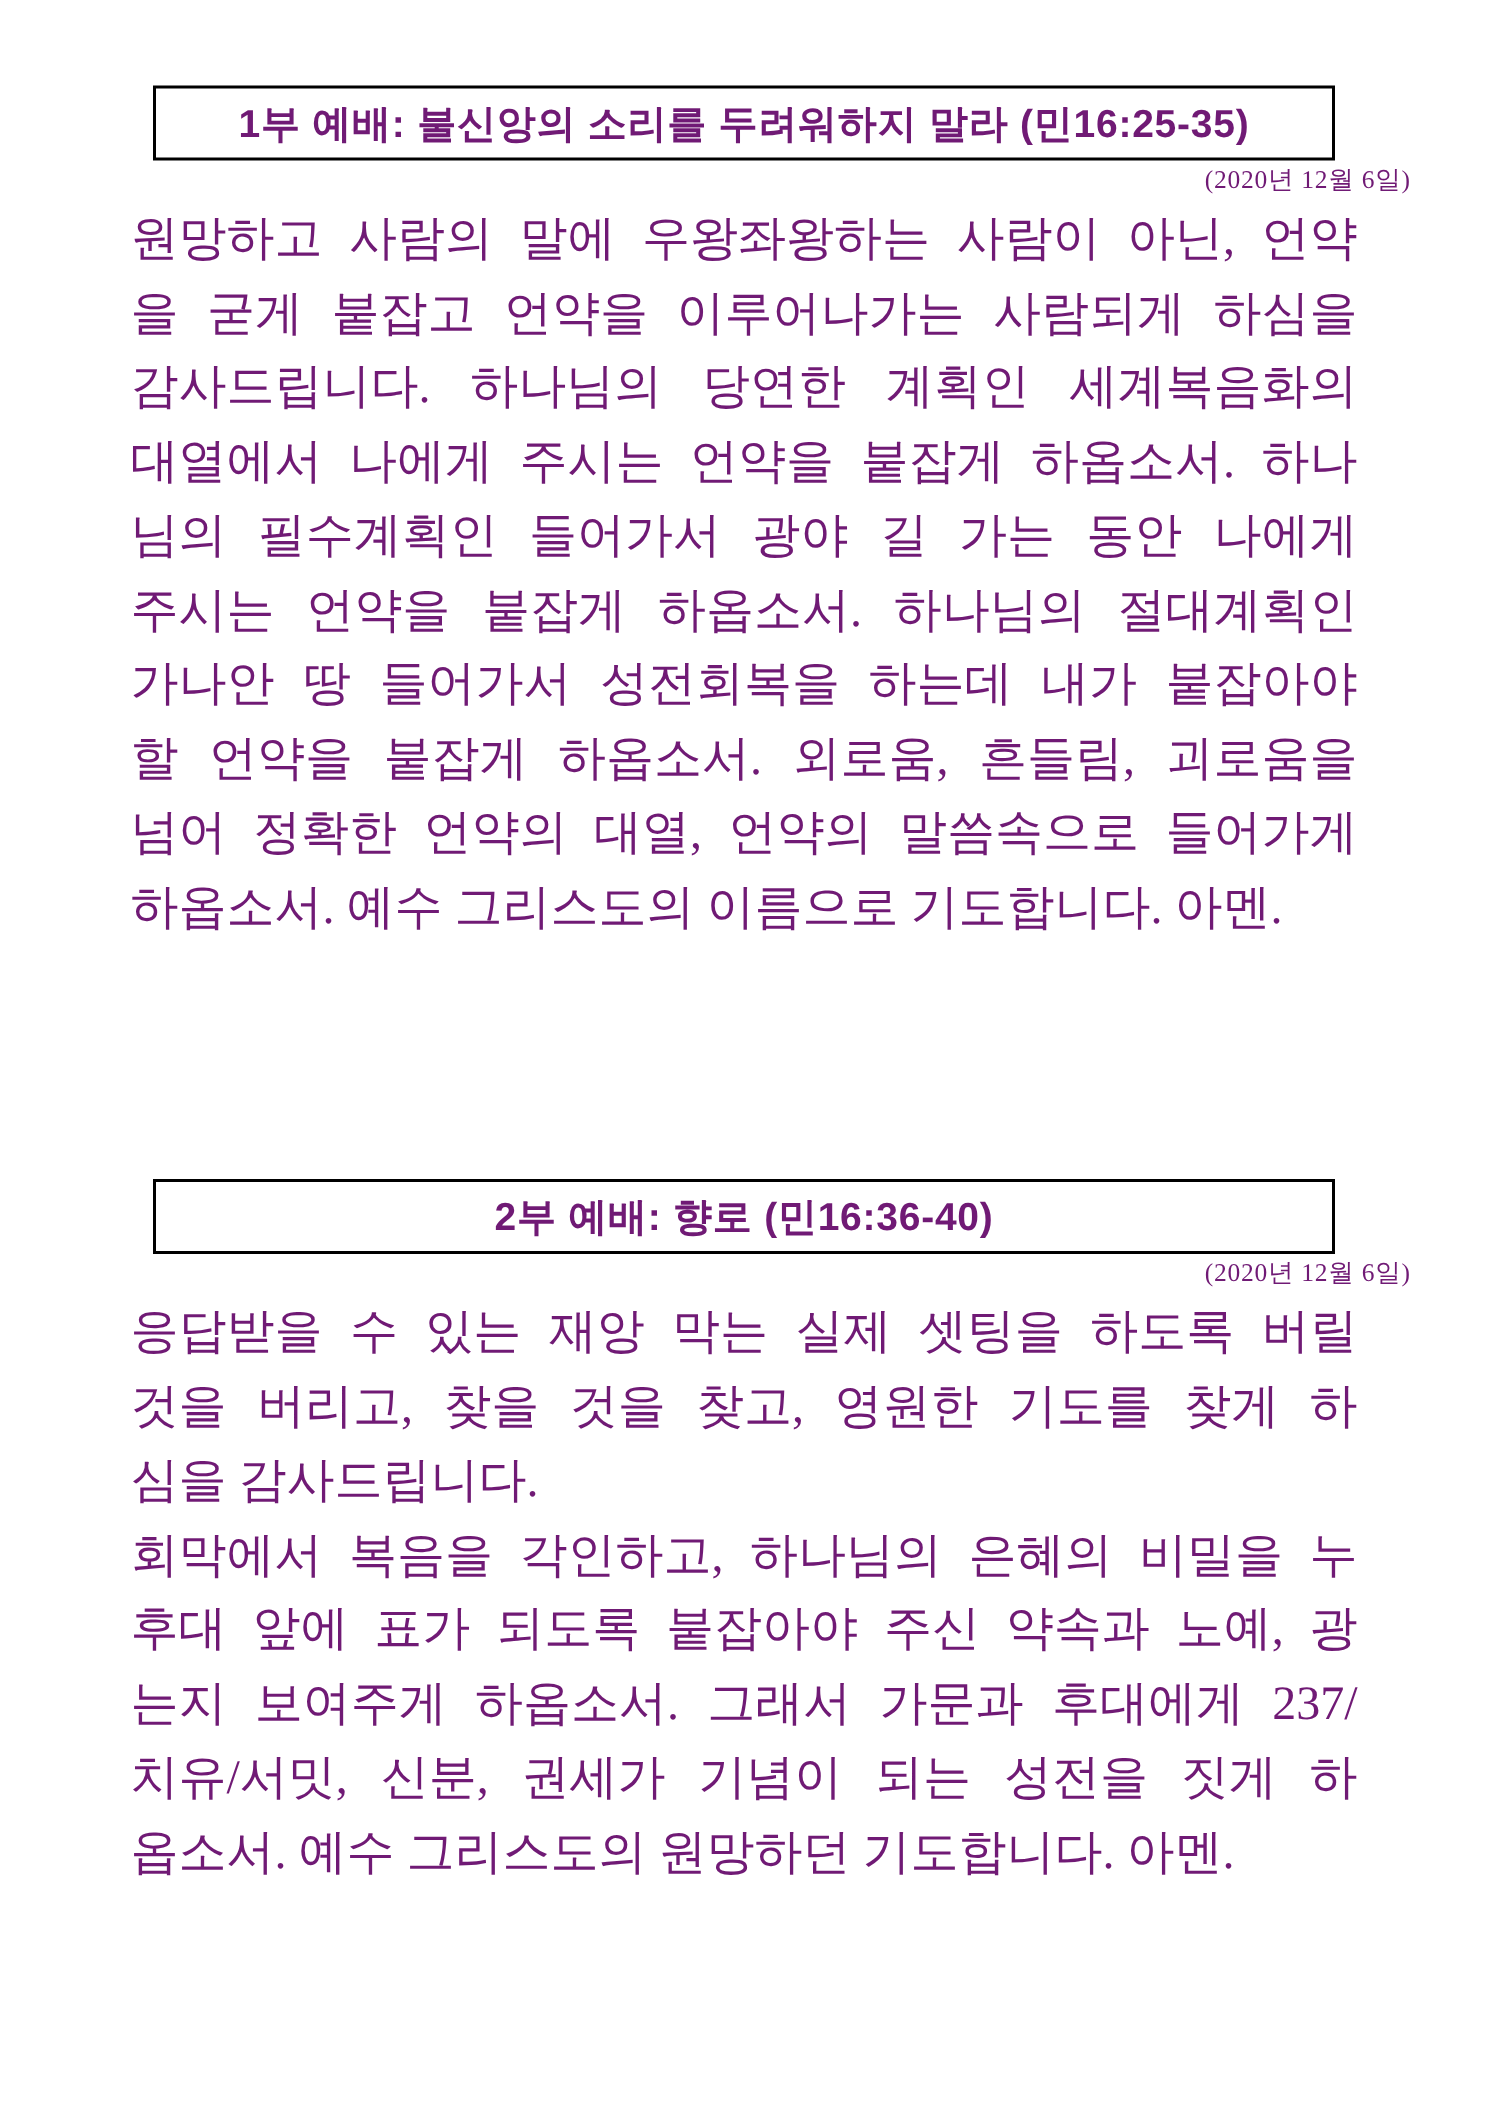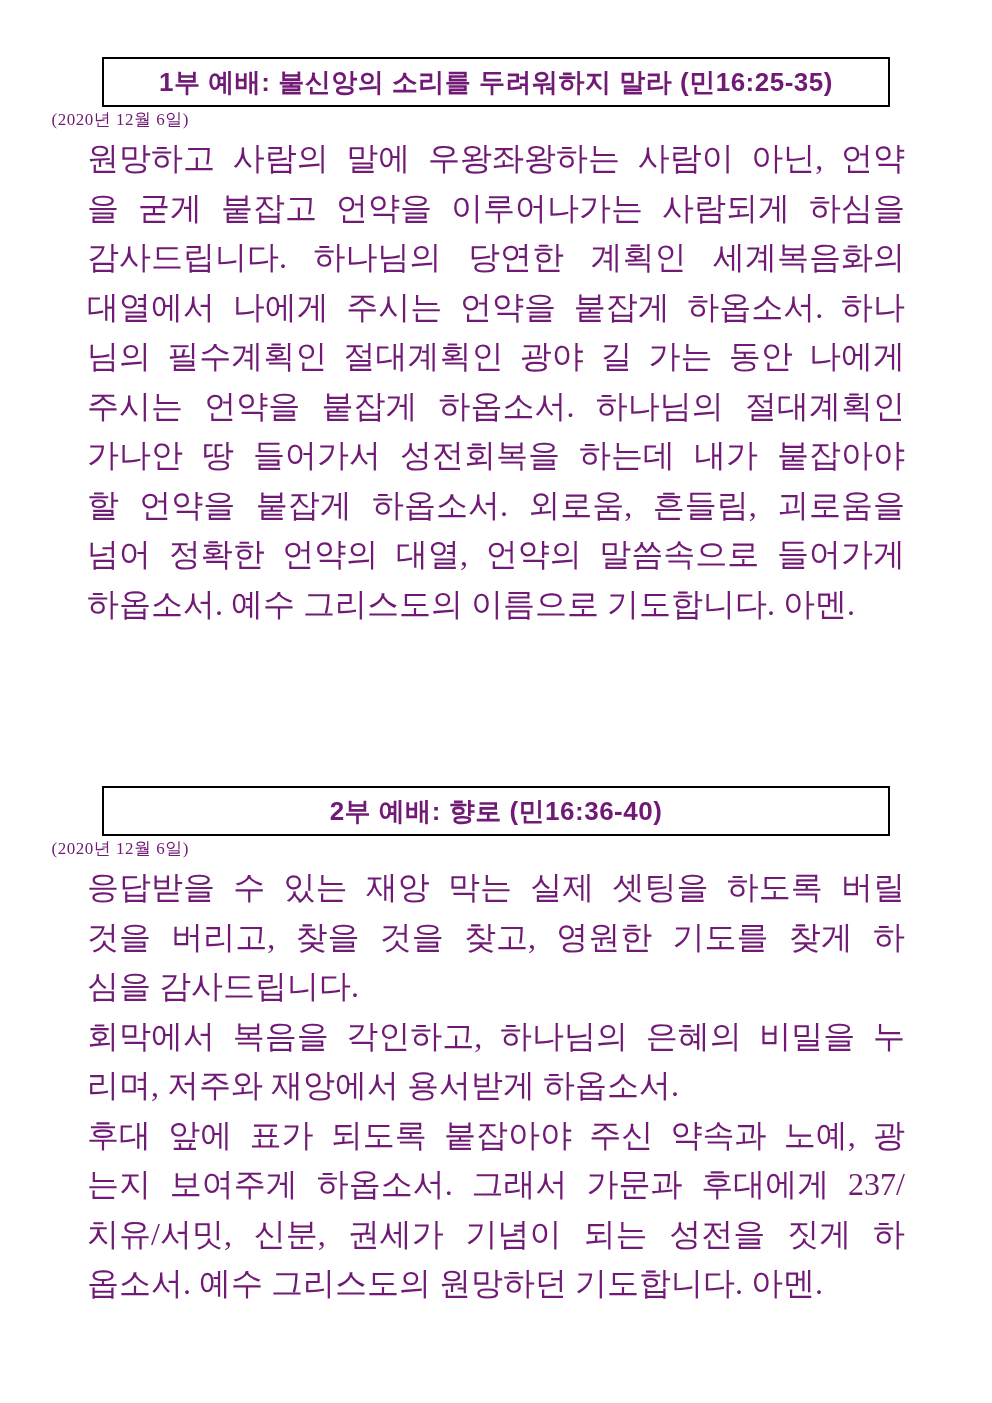--- a/index.html
+++ b/index.html
@@ -28,21 +28,21 @@
     background: #ffffff;
   }
   .title {
     font-family: "Liberation Sans", sans-serif;
     font-weight: 700;
     font-size: 26px;
     letter-spacing: 0.5px;
     white-space: nowrap;
   }
   .date {
-    text-align: left;
+    text-align: right;
     font-size: 17px;
     line-height: 22px;
     margin-top: 2px;
     letter-spacing: 0.5px;
   }
   .body {
     width: 818px;
     margin: 3px auto 0 auto;
     font-size: 32px;
     line-height: 49.5px;
@@ -63,41 +63,40 @@
     <div class="title-box">
       <span class="title">1부 예배: 불신앙의 소리를 두려워하지 말라 (민16:25-35)</span>
     </div>
     <div class="date">(2020년 12월 6일)</div>
     <div class="body">
 
     <div class="line j">원망하고 사람의 말에 우왕좌왕하는 사람이 아닌, 언약</div>
         <div class="line j">을 굳게 붙잡고 언약을 이루어나가는 사람되게 하심을</div>
         <div class="line j">감사드립니다. 하나님의 당연한 계획인 세계복음화의</div>
         <div class="line j">대열에서 나에게 주시는 언약을 붙잡게 하옵소서. 하나</div>
-        <div class="line j">님의 필수계획인 절대계획인 광야 길 가는 동안 나에게</div>
+        <div class="line j">님의 필수계획인 들어가서 광야 길 가는 동안 나에게</div>
         <div class="line j">주시는 언약을 붙잡게 하옵소서. 하나님의 절대계획인</div>
         <div class="line j">가나안 땅 들어가서 성전회복을 하는데 내가 붙잡아야</div>
         <div class="line j">할 언약을 붙잡게 하옵소서. 외로움, 흔들림, 괴로움을</div>
         <div class="line j">넘어 정확한 언약의 대열, 언약의 말씀속으로 들어가게</div>
         <div class="line">하옵소서. 예수 그리스도의 이름으로 기도합니다. 아멘.</div>
       </div>
   </section>
 
   <section class="sec" id="sec2">
     <div class="title-box">
       <span class="title">2부 예배: 향로 (민16:36-40)</span>
     </div>
     <div class="date">(2020년 12월 6일)</div>
     <div class="body">
 
     <div class="line j">응답받을 수 있는 재앙 막는 실제 셋팅을 하도록 버릴</div>
         <div class="line j">것을 버리고, 찾을 것을 찾고, 영원한 기도를 찾게 하</div>
         <div class="line">심을 감사드립니다.</div>
         <div class="line j">회막에서 복음을 각인하고, 하나님의 은혜의 비밀을 누</div>
-        <div class="line">리며, 저주와 재앙에서 용서받게 하옵소서.</div>
         <div class="line j">후대 앞에 표가 되도록 붙잡아야 주신 약속과 노예, 광</div>
         <div class="line j">는지 보여주게 하옵소서. 그래서 가문과 후대에게 237/</div>
         <div class="line j">치유/서밋, 신분, 권세가 기념이 되는 성전을 짓게 하</div>
         <div class="line">옵소서. 예수 그리스도의 원망하던 기도합니다. 아멘.</div>
       </div>
   </section>
 
 </div>
 
 </body></html>

